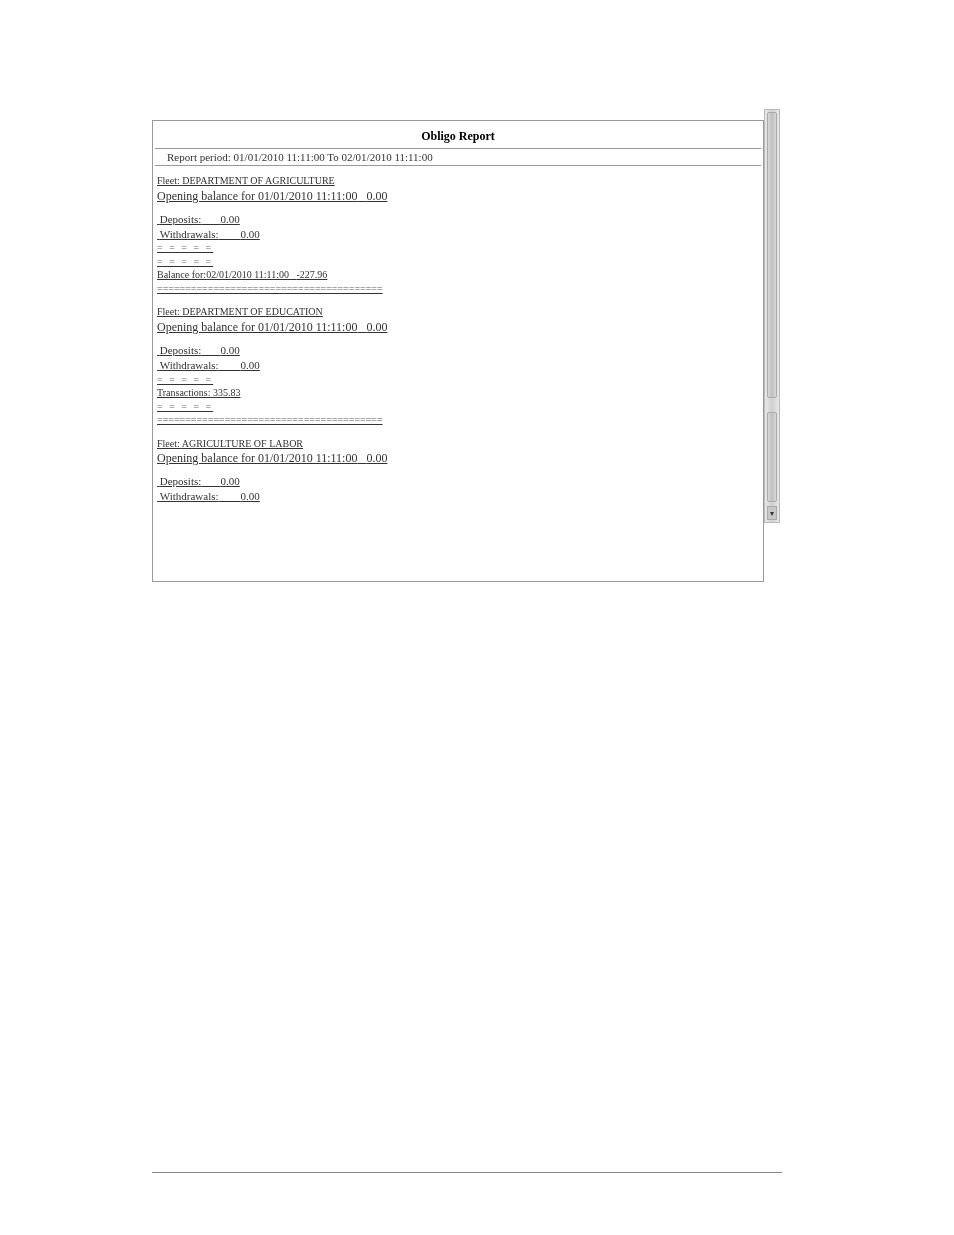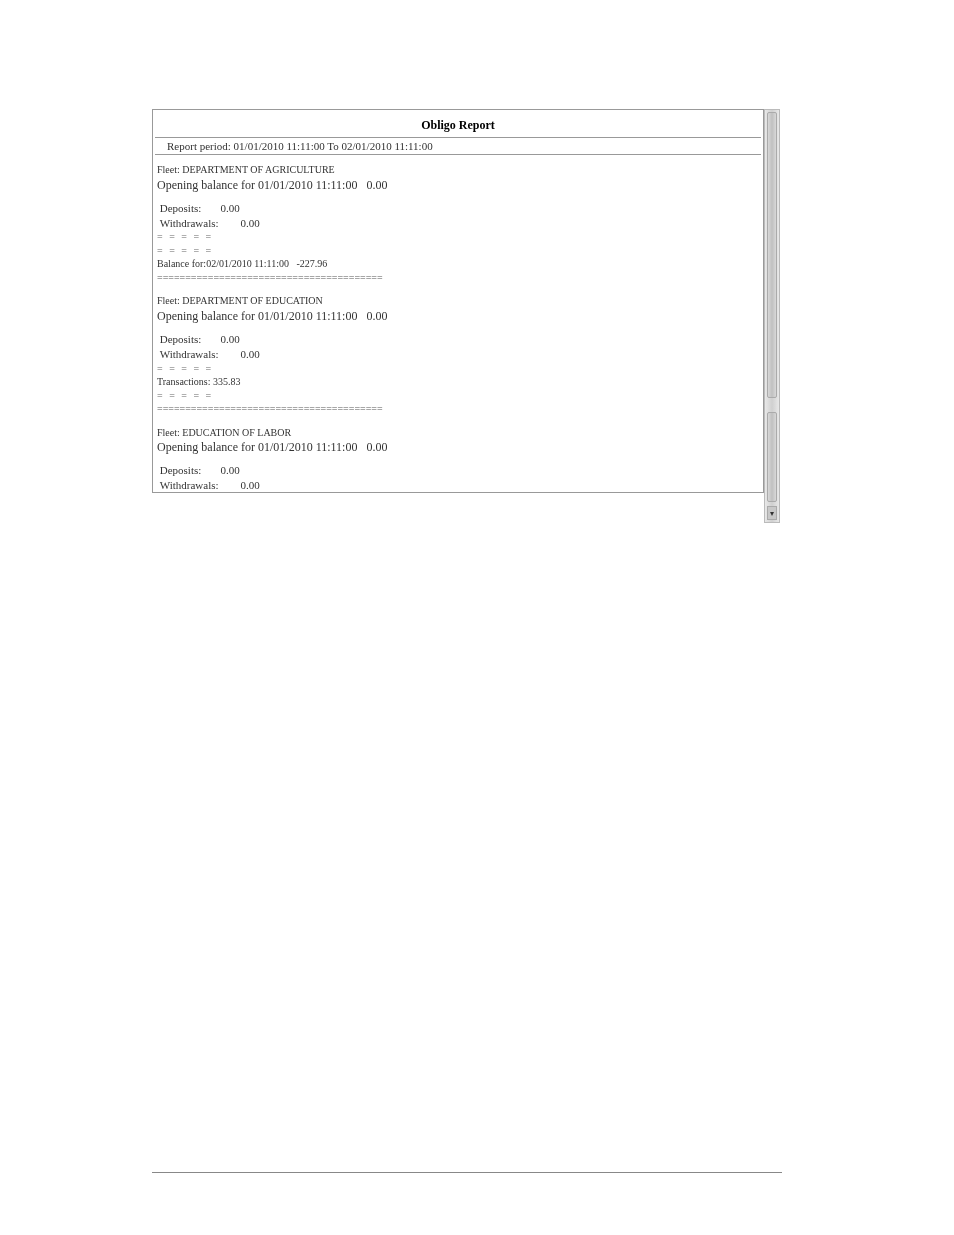--- a/index.html
+++ b/index.html
@@ -9,24 +9,24 @@
     }
     body {
       background: #ffffff;
       font-family: "Times New Roman", serif;
       width: 954px;
       height: 1235px;
       position: relative;
     }
     .outer-frame {
       position: absolute;
-      top: 109px;
+      top: 120px;
       left: 152px;
       width: 612px;
-      height: 384px;
+      height: 462px;
       border: 1px solid #999;
       background: #ffffff;
     }
     .scrollbar-v {
       position: absolute;
       top: 109px;
       left: 764px;
       width: 16px;
       height: 414px;
       background: linear-gradient(to right, #e8e8e8, #d0d0d0, #e8e8e8);
@@ -79,20 +79,21 @@
       padding: 2px 12px;
       font-size: 11px;
       color: #333;
       margin: 0 2px;
     }
     .report-body {
       padding: 8px 4px;
       font-size: 10px;
       color: #333;
       line-height: 1.35;
+      text-decoration: underline;
     }
     .fleet-block {
       margin-bottom: 2px;
     }
     .fleet-name {
       font-size: 10px;
     }
     .opening {
       font-size: 12px;
     }
@@ -168,21 +169,21 @@
       <div class="sep-dashes">= = = = =</div>
       <div>
         <span>Transactions: </span><span>335.83</span>
       </div>
       <div class="sep-dashes">= = = = =</div>
       <div class="sep-equals">========================================</div>
     </div>
 
     <div class="fleet-block" style="margin-top:10px">
       <div class="fleet-name">
-        <span>Fleet: </span><span>EDUCATION OF LABOR</span>
+        <span>Fleet: </span><span>AGRICULTURE OF LABOR</span>
       </div>
       <div class="opening">
         <span>Opening balance for </span><span>01/01/2010 11:11:00</span>&nbsp;&nbsp;&nbsp;<span>0.00</span>
       </div>
       <div class="deposits-withdrawals">
         &nbsp;<span>Deposits:</span>&nbsp;&nbsp;&nbsp;&nbsp;&nbsp;&nbsp;&nbsp;<span>0.00</span>
       </div>
       <div class="deposits-withdrawals" style="margin-top:0">
         &nbsp;<span>Withdrawals:</span>&nbsp;&nbsp;&nbsp;&nbsp;&nbsp;&nbsp;&nbsp;&nbsp;<span>0.00</span>
       </div>

